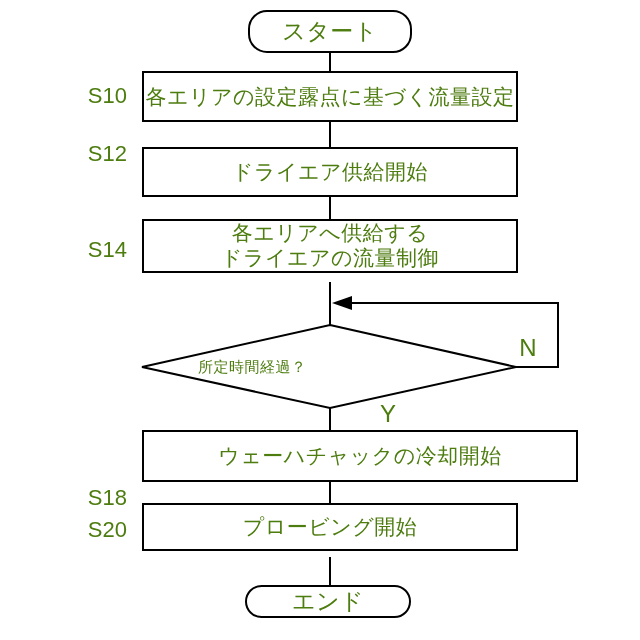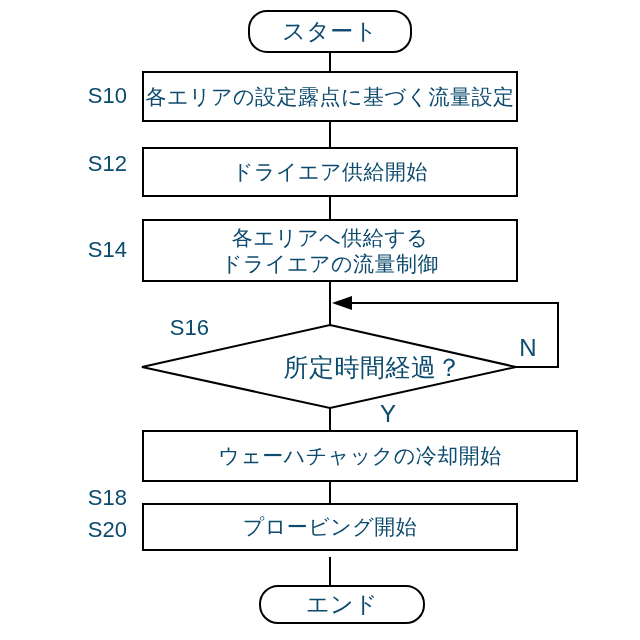--- a/index.html
+++ b/index.html
@@ -6,21 +6,21 @@
     margin: 0;
     padding: 0;
     background: #ffffff;
   }
   #canvas {
     position: relative;
     width: 640px;
     height: 640px;
     background: #ffffff;
     font-family: "Liberation Sans", "DejaVu Sans", sans-serif;
-    color: #0c4a6e;
+    color: #4d7c0f;
     overflow: hidden;
   }
   #wires {
     position: absolute;
     left: 0;
     top: 0;
     width: 640px;
     height: 640px;
   }
   .node {
@@ -43,48 +43,48 @@
   .step-label {
     position: absolute;
     width: 64px;
     height: 28px;
     line-height: 28px;
     text-align: right;
     font-size: 22px;
   }
   .decision-text {
     position: absolute;
-    left: 182px;
+    left: 198px;
     top: 355px;
     width: 280px;
     height: 24px;
     line-height: 24px;
-    text-align: right;
-    font-size: 25px;
+    text-align: left;
+    font-size: 15px;
     letter-spacing: 0.5px;
   }
   .branch-label {
     position: absolute;
     width: 28px;
     height: 28px;
     line-height: 28px;
     text-align: center;
     font-size: 24px;
   }
   
   #start-terminal { left: 248px; top: 10px;  width: 164px; height: 43px; }
-  #end-terminal   { left: 259px; top: 585px; width: 166px; height: 39px; }
+  #end-terminal   { left: 245px; top: 585px; width: 166px; height: 33px; }
   #s10-box { left: 142px; top: 71px;  width: 376px; height: 51px; }
   #s12-box { left: 142px; top: 147px; width: 376px; height: 50px; }
-  #s14-box { left: 142px; top: 219px; width: 376px; height: 63px; align-items: center; }
+  #s14-box { left: 142px; top: 219px; width: 376px; height: 54px; align-items: center; }
   #s18-box { left: 142px; top: 430px; width: 436px; height: 52px; }
   #s20-box { left: 142px; top: 503px; width: 376px; height: 48px; }
   
   #s10-label { left: 63px;  top: 82px;  }
-  #s12-label { left: 63px;  top: 150px; }
+  #s12-label { left: 63px;  top: 140px; }
   #s14-label { left: 63px;  top: 236px; }
   #s16-label { left: 145px; top: 314px; }
   #s18-label { left: 63px;  top: 442px; margin-top: 42px; }
   #s20-label { left: 63px;  top: 516px; }
   
   #no-label  { left: 514px; top: 334px; }
   #yes-label { left: 374px; top: 400px; }
 </style>
 </head>
 <body>
@@ -116,35 +116,34 @@
 
   <div class="node" id="s12-box">
     <span>ドライエア供給開始</span>
   </div>
   <div class="node" id="s10-box">
     <span>各エリアの設定露点に基づく流量設定</span>
   </div>
   <div class="node" id="s14-box">
     <span>
       <span style="display:block;">各エリアへ供給する</span>
-      <span style="display:block;">ドライエアの流量制御</span>
+      <span style="display:block;font-family:Liberation Serif, serif;">ドライエアの流量制御</span>
     </span>
   </div>
   <div class="node" id="s18-box">
     <span>ウェーハチャックの冷却開始</span>
   </div>
   <div class="node" id="s20-box">
     <span>プロービング開始</span>
   </div>
 
   <div class="decision-text">所定時間経過？</div>
 
   <div class="step-label" id="s10-label">S10</div>
   <div class="step-label" id="s12-label">S12</div>
   <div class="step-label" id="s14-label">S14</div>
-  <div class="step-label" id="s16-label">S16</div>
   <div class="step-label" id="s18-label">S18</div>
   <div class="step-label" id="s20-label">S20</div>
 
   <div class="branch-label" id="no-label">N</div>
   <div class="branch-label" id="yes-label">Y</div>
 
 </div>
 
 </body></html>

